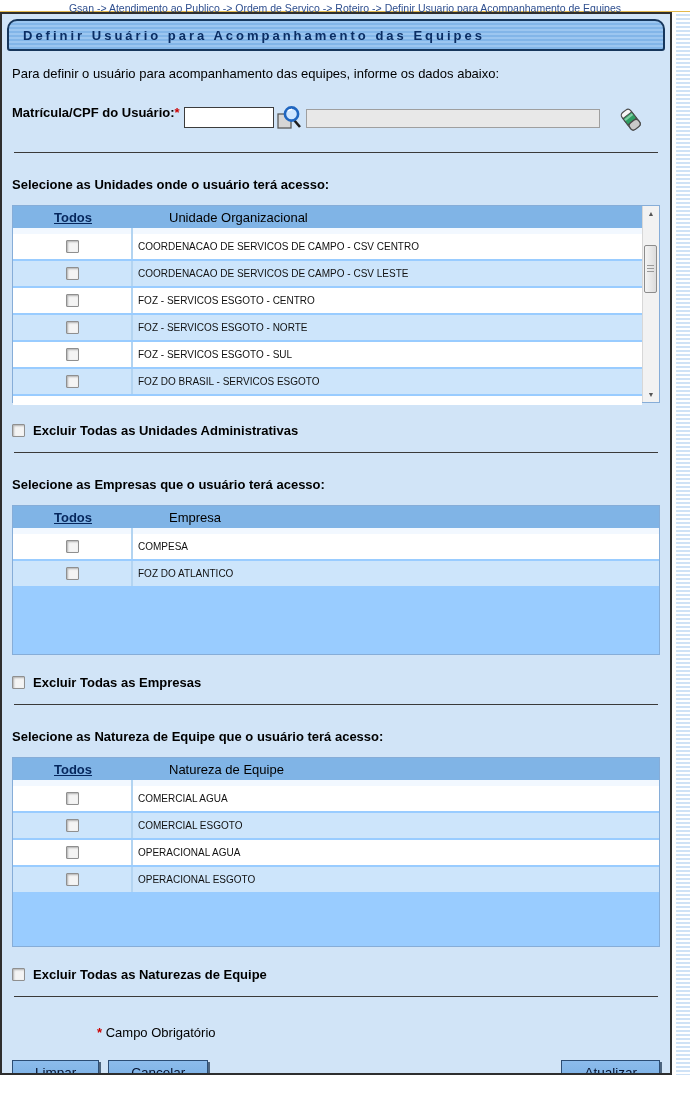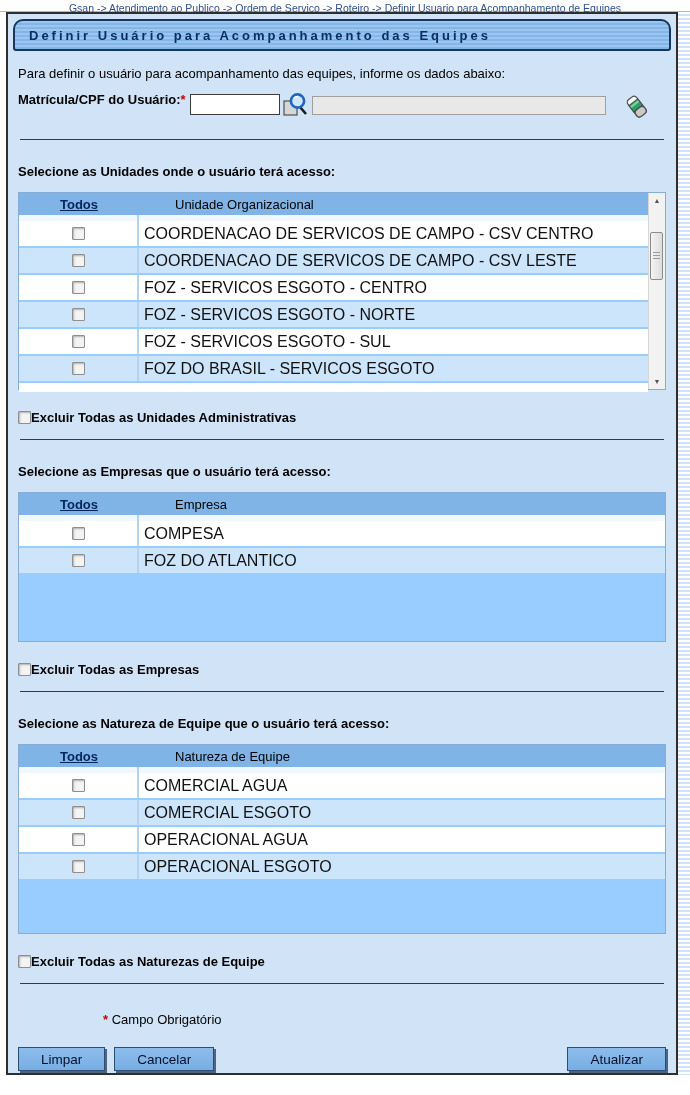--- a/index.html
+++ b/index.html
@@ -8,33 +8,33 @@
   
   .crumbbar { position:absolute; left:0; top:0; width:690px; height:12px; background:#fff;
               border-bottom:1px solid #e3b94d; text-align:center; }
   .crumbbar a { font-size:10.5px; color:#2f4f8f; text-decoration:underline; line-height:11px; cursor:pointer; }
 
   
   .stripes { position:absolute; right:0; top:12px; width:14px; height:1063px;
              background:repeating-linear-gradient(180deg,#ffffff 0 2px,#cfe2f6 2px 4px); }
 
   
-  .container { position:absolute; left:6px; top:12px; width:672px; height:1063px;
+  .container { position:absolute; left:0; top:12px; width:672px; height:1063px;
                background:#d1e4f7; border:2px solid #2e2e2e; overflow:hidden; }
 
   .titlebar { margin:5px 5px 0 5px; height:32px; line-height:30px;
               border:2px solid #16365c; border-radius:10px 10px 3px 3px;
               background:repeating-linear-gradient(180deg,#9cc6f0 0 2px,#82b5e8 2px 4px);
               color:#0a2d63; font-weight:bold; font-size:13px; letter-spacing:3px; padding-left:14px; }
 
   .content { padding:0 10px; }
 
   .intro { margin-top:15px; font-size:13px; }
 
-  .field-row { margin-top:11px; display:flex; align-items:flex-start; }
+  .field-row { margin-top:24px; display:flex; align-items:flex-start; }
   .field-label { width:172px; font-weight:bold; line-height:16px; }
   .req { color:#cc0000; font-weight:bold; }
   .txt-input { width:90px; height:21px; border:1px solid #3c3c3c; background:#fff; font-size:13px; padding:0 3px; margin-top:2px; }
   .icon-btn { display:inline-block; margin:0 2px; cursor:pointer; }
   .ro-input { width:294px; height:19px; border:1px solid #9f9f9f; background:#e8e8e8; margin:4px 2px 0 2px; font-size:12px; padding:0 3px; }
   .eraser-wrap { margin-left:16px; }
 
   .sep { border:none; border-top:1px solid #3a3a3a; margin:14px 2px 0 2px; }
 
   .sec-h { margin-top:24px; font-size:13px; font-weight:bold; }
@@ -45,36 +45,36 @@
   .tbl-main { flex:1; }
   .thead { height:22px; background:#80b4e6; display:flex; align-items:center;gap:32px; }
   .th-todos { width:120px; text-align:center; font-weight:bold; color:#05265c; text-decoration:underline; cursor:pointer; }
   .th-col { flex:1; font-weight:normal; padding-left:4px; color:#000; }
   .spacer-row { height:6px; background:#f2f8ff; display:flex; }
   .spacer-row .sp-l { width:120px; border-right:2px solid #b3d4f1; }
   .rows {}
   .row { display:flex; height:25px; margin-bottom:2px; background:#fff; align-items:center; }
   .row.alt { background:#cde5fb; }
   .cell-cb { width:120px; align-self:stretch; display:flex; align-items:center; justify-content:center; border-right:2px solid #b3d4f1; }
-  .cell-txt { flex:1; padding-left:5px; font-size:16px; color:#111; white-space:nowrap; overflow:hidden; }
+  .cell-txt { flex:1; padding-left:5px; font-size:10px; color:#111; white-space:nowrap; overflow:hidden; }
   .sliver { height:9px; background:#fff; }
 
   .checkbox { width:13px; height:13px; background:#f4f4f4; border:1px solid #8f8f8f; border-radius:1px;
               box-shadow:inset 1px 1px 2px rgba(0,0,0,.28); display:inline-block; cursor:pointer; }
 
   
   .sbar { width:17px; background:#f2f2f2; border-left:1px solid #d7d7d7; display:flex; flex-direction:column; }
   .sb-btn { height:15px; font-size:7px; color:#555; text-align:center; line-height:15px; cursor:pointer; }
   .sb-track { flex:1; position:relative; }
   .sb-thumb { position:absolute; top:24px; left:1px; width:13px; height:48px; border:1px solid #8c8c8c; border-radius:2px;
               background:linear-gradient(90deg,#f4f4f4,#dcdcdc); cursor:pointer; }
   .grip { position:absolute; left:2px; right:2px; top:19px; height:8px;
           background:repeating-linear-gradient(180deg,#9a9a9a 0 1px,transparent 1px 3px); }
 
-  .excl { margin-top:20px; display:flex; align-items:center; }
+  .excl { margin-top:20px; display:flex; align-items:center; gap:8px; }
   .excl b { font-size:13px; }
 
   .note { margin-top:28px; margin-left:85px; font-size:13px; }
 
   .btn-row { margin-top:20px; display:flex; gap:9px; align-items:center; }
   .btn { font-family:"Liberation Sans",sans-serif; font-size:13.5px; color:#03102c; height:24px; padding:0 22px;
          background:linear-gradient(#8cbcec,#79aee3); border:1px solid #2c4d74; box-shadow:2px 2px 0 #4d657f; cursor:pointer; }
   .flexsp { flex:1; }
 </style>
 </head>

